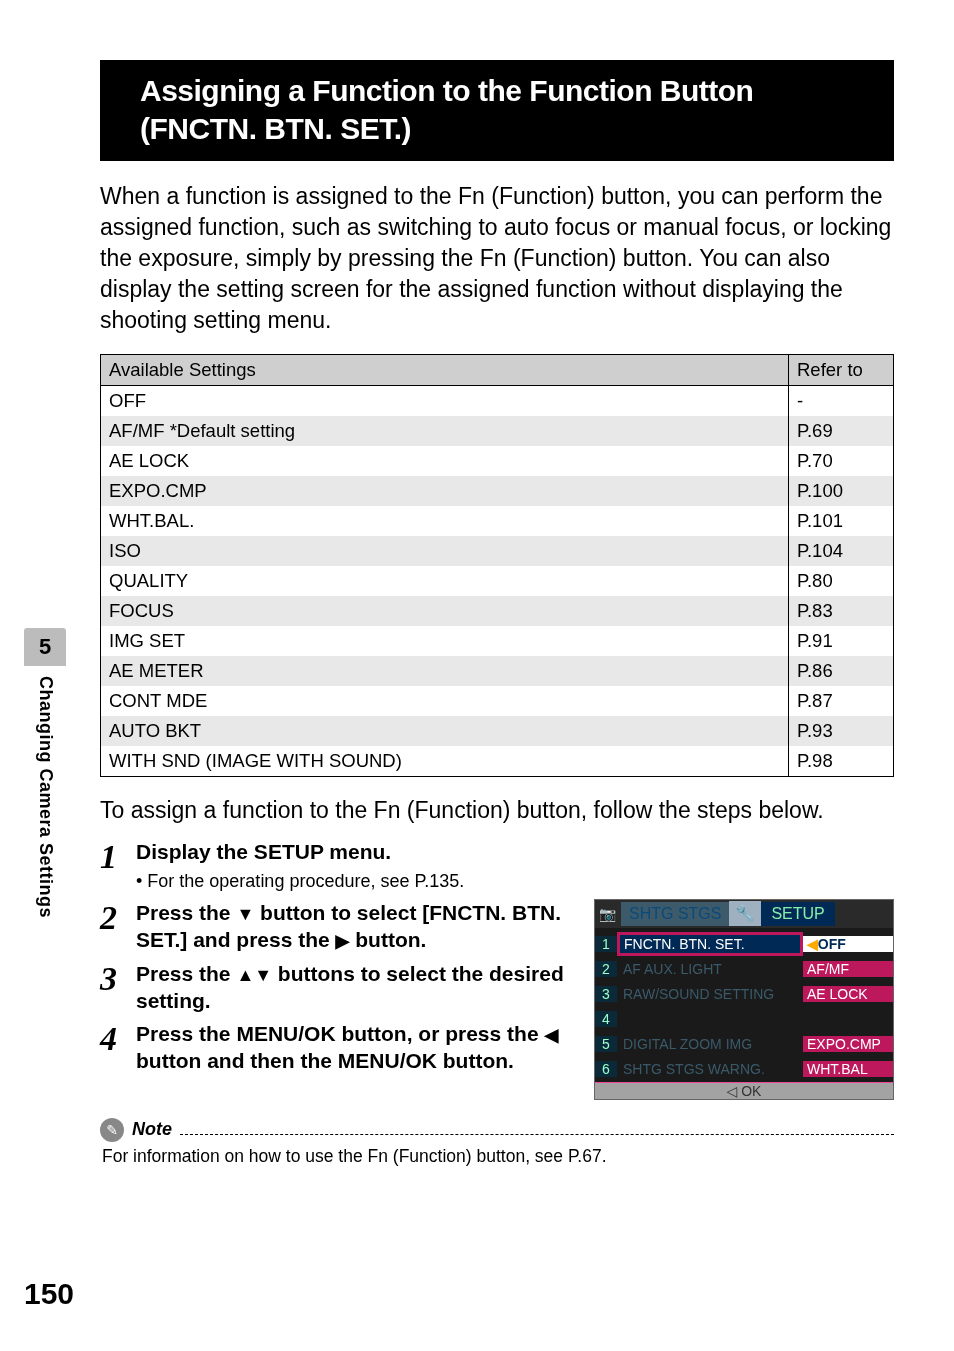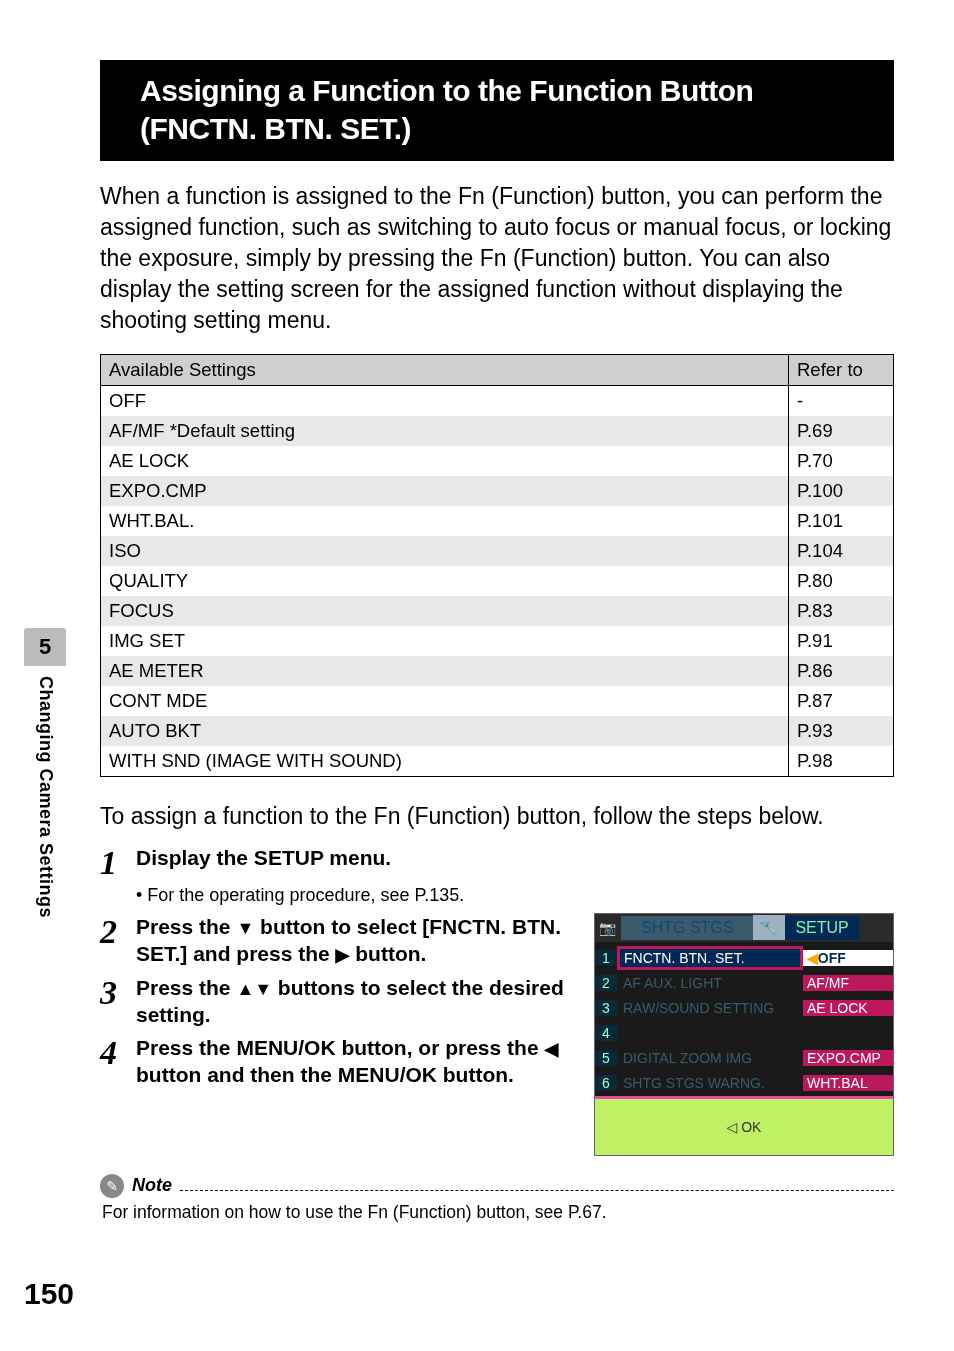--- a/index.html
+++ b/index.html
@@ -38,21 +38,21 @@
   }
   .intro {
     font-size: 23px;
     line-height: 1.35;
     margin-bottom: 18px;
   }
   table.settings {
     width: 100%;
     border-collapse: collapse;
     font-size: 18.5px;
-    margin-bottom: 24px;
+    margin-bottom: 18px;
     border: 1px solid #000;
   }
   table.settings th {
     background: #cfcfcf;
     text-align: left;
     font-weight: normal;
     padding: 4px 8px;
     border: 1px solid #000;
   }
   table.settings td {
@@ -86,21 +86,21 @@
   }
   .step-body {
     flex: 1;
     font-size: 21px;
     font-weight: bold;
     line-height: 1.3;
   }
   .step-body .sub {
     font-weight: normal;
     font-size: 18px;
-    margin-top: 12px;
+    margin-top: 4px;
     margin-left: 0;
   }
   .step-body .sub::before {
     content: "• ";
   }
   .tri { font-size: 18px; vertical-align: middle; }
   .step-area {
     display: flex;
     gap: 18px;
     align-items: flex-start;
@@ -114,32 +114,32 @@
     font-size: 16px;
     color: #fff;
   }
   .shot-tabs {
     display: flex;
     background: #2a2a2a;
     height: 28px;
     align-items: center;
   }
   .shot-tab-icon { width: 26px; text-align: center; color:#0a4a7a; font-size:14px; }
-  .shot-tab { padding: 3px 20px; color: #0a4a7a; background:#3d5a6a; }
+  .shot-tab { padding: 3px 8px; color: #0a4a7a; background:#3d5a6a; }
   .shot-tab.mid { background:#9fb0c0; color:#071a2a; font-weight:bold; padding:3px 6px; }
   .shot-tab.active { background:#002a55; color:#86efac; padding:3px 10px; }
   .shot-list { padding: 4px 0 0 0; }
   .shot-row { display: flex; align-items: center; height: 25px; }
   .shot-idx { width: 22px; text-align: center; color: #9fc; background:#0a2a3a; font-size:14px;}
   .shot-label { flex:1; padding-left:6px; color:#3a5a6a; font-size:14px; white-space:nowrap; overflow:hidden; }
   .shot-row.sel .shot-label { background:#002a55; color:#fff; border:3px solid #be185d; padding:1px 4px; font-size:14px;}
   .shot-val { width: 90px; padding-left:4px; color:#fff; font-size:14px; background:#be185d;}
   .shot-row.sel .shot-val { background:#fff; color:#002a55; font-weight:bold; }
   .shot-val .cursor { color:#fa0; }
-  .shot-footer { text-align:center; padding:20px 0; color:#888; font-size:14px; border-top:3px solid #ec4899; background:#bef264; color:#333;}
+  .shot-footer { text-align:center; padding:0 0; color:#888; font-size:14px; border-top:1px solid #ec4899; background:#a3a3a3; color:#333;}
   .note-row {
     display: flex;
     align-items: center;
     margin-top: 18px;
     gap: 8px;
   }
   .note-icon {
     width: 24px; height: 24px; border-radius: 50%;
     background: #888; display:flex; align-items:center; justify-content:center;
     color:#fff; font-size:14px;

